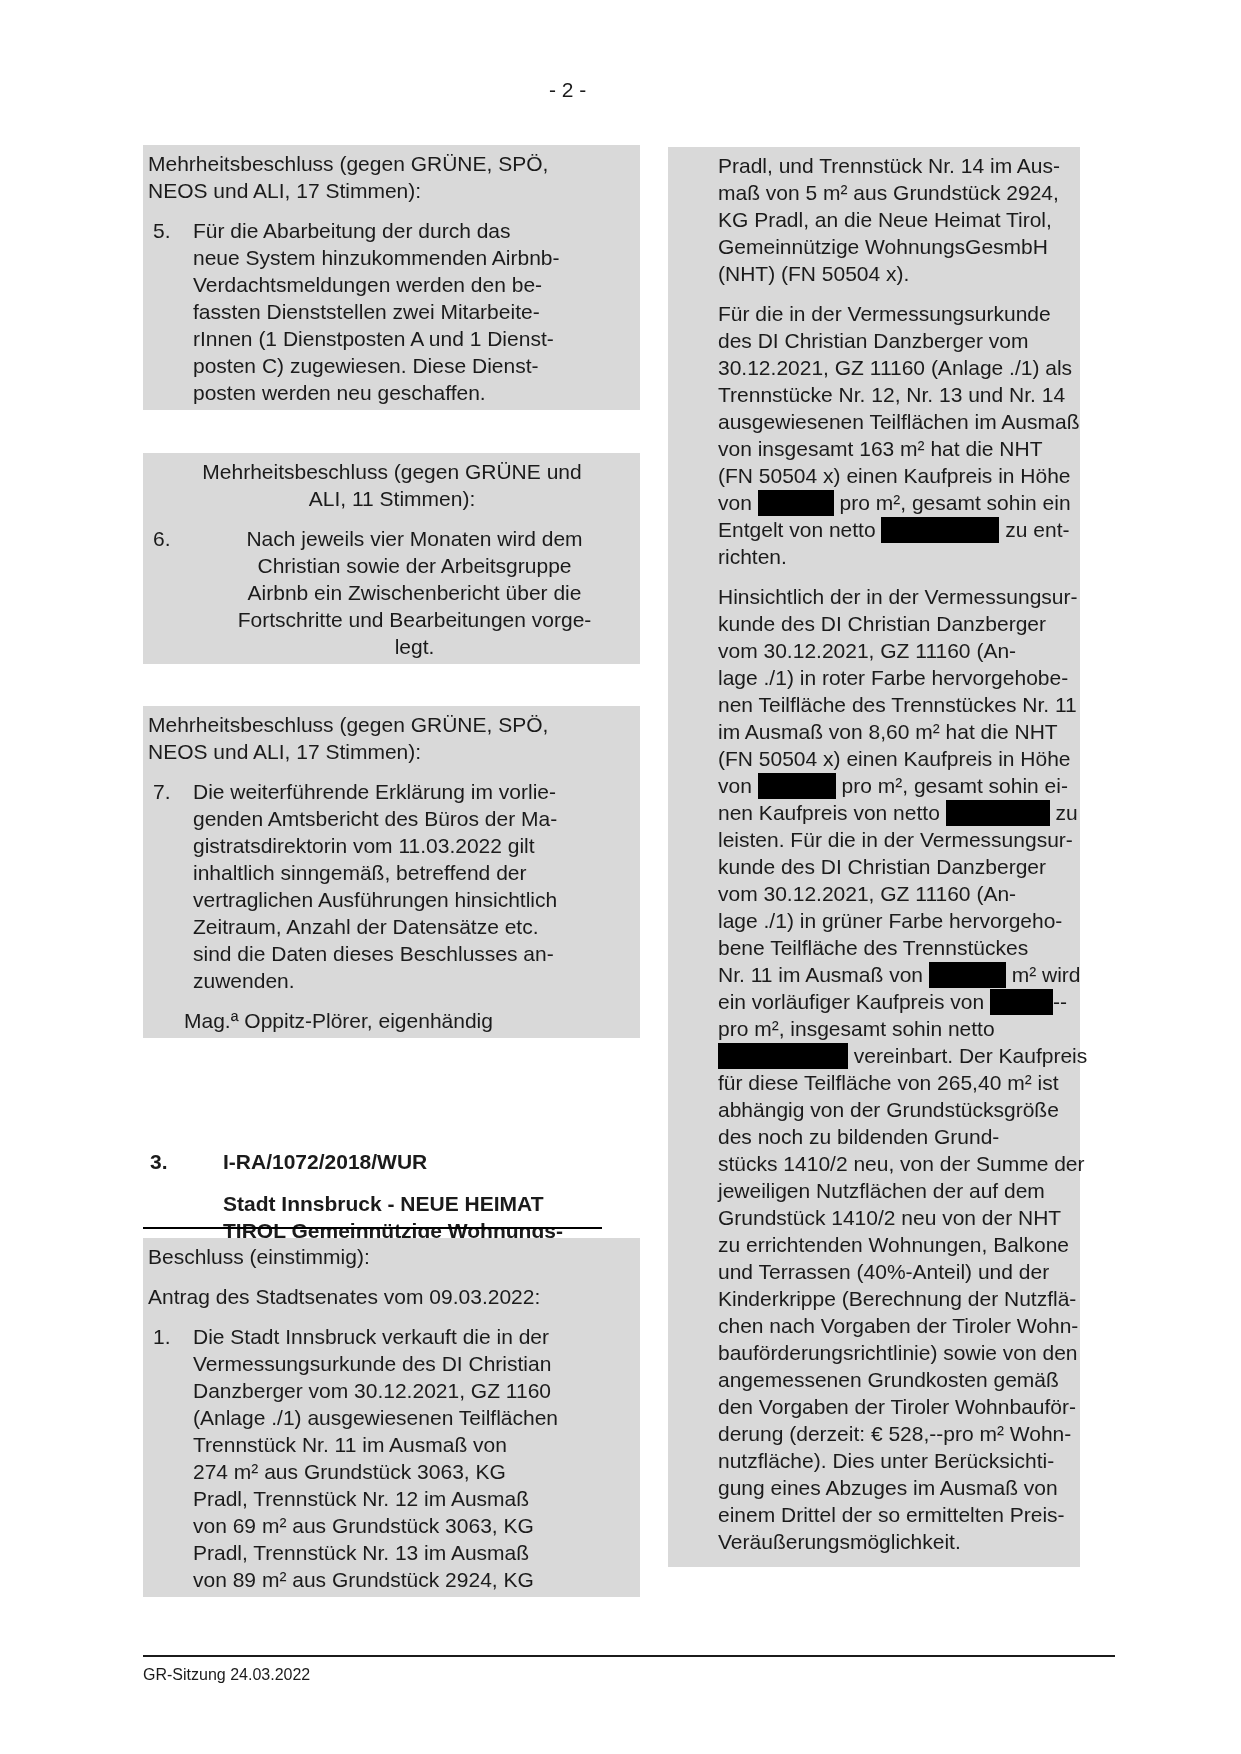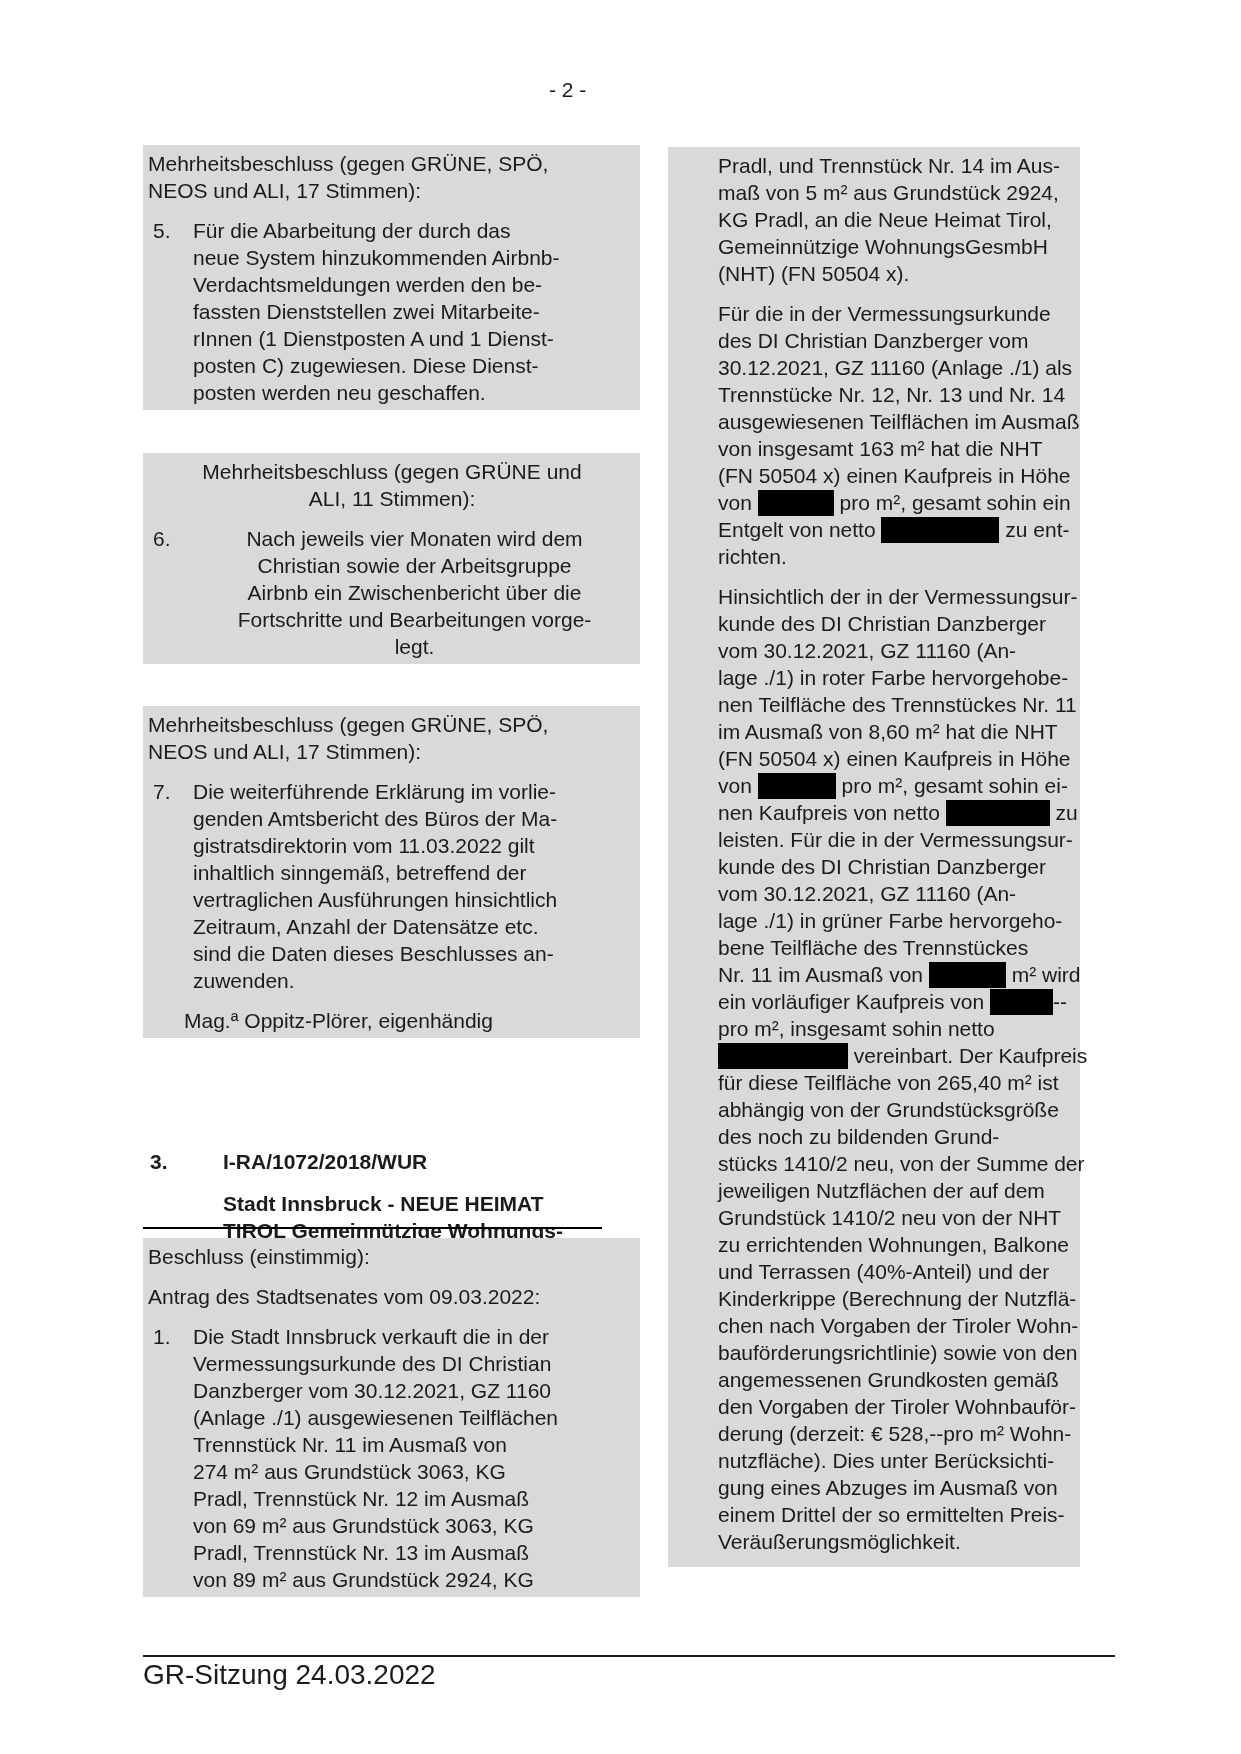--- a/index.html
+++ b/index.html
@@ -37,21 +37,21 @@
   .h1{font-weight:bold;padding-left:7px;}
   .h1 .hnum{display:inline-block;width:73px;}
   .htitle{font-weight:bold;margin-top:15px;padding-left:80px;}
   #heading-underline{left:143px;top:1227px;width:459px;height:0;border-top:2px solid #000;}
   
   #right-col{left:668px;top:147px;width:412px;box-sizing:border-box;padding:5px 6px 12px 50px;}
   .para + .para{margin-top:13px;}
   
   #page-number{left:549px;top:76px;}
   #footer-divider{left:143px;top:1655px;width:972px;height:0;border-top:2px solid #1b1b1b;}
-  #footer-text{left:143px;top:1661px;font-size:28px;}
+  #footer-text{left:143px;top:1661px;font-size:16px;}
 </style>
 </head>
 <body>
 
 <div id="page-number" class="abs">- 2 -</div>
 
 <section id="block-a" class="abs lblock gray">
   <div>
       <div class="ln">Mehrheitsbeschluss (gegen GRÜNE, SPÖ,</div>
       <div class="ln">NEOS und ALI, 17 Stimmen):</div>

